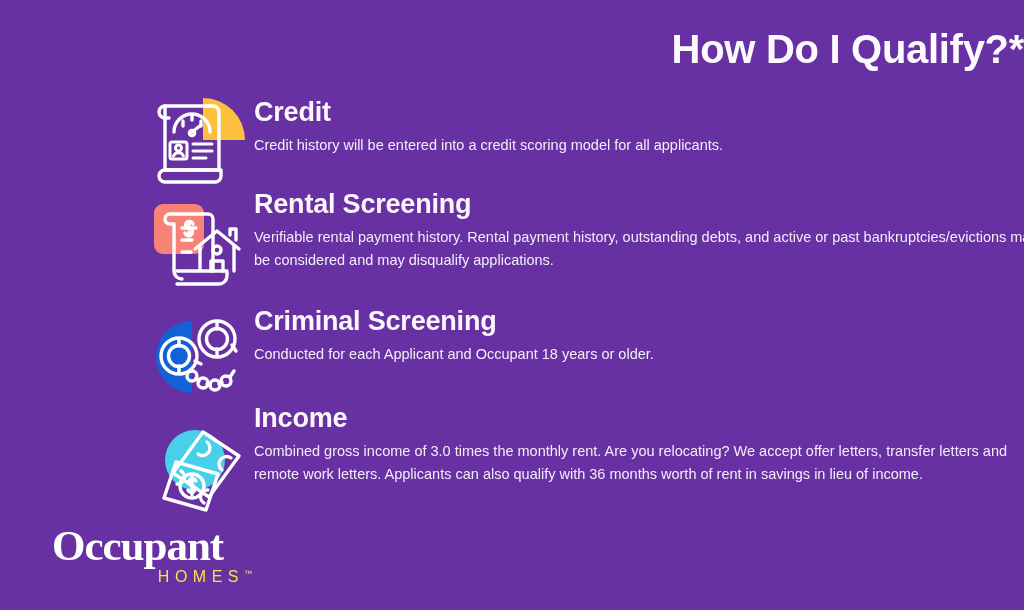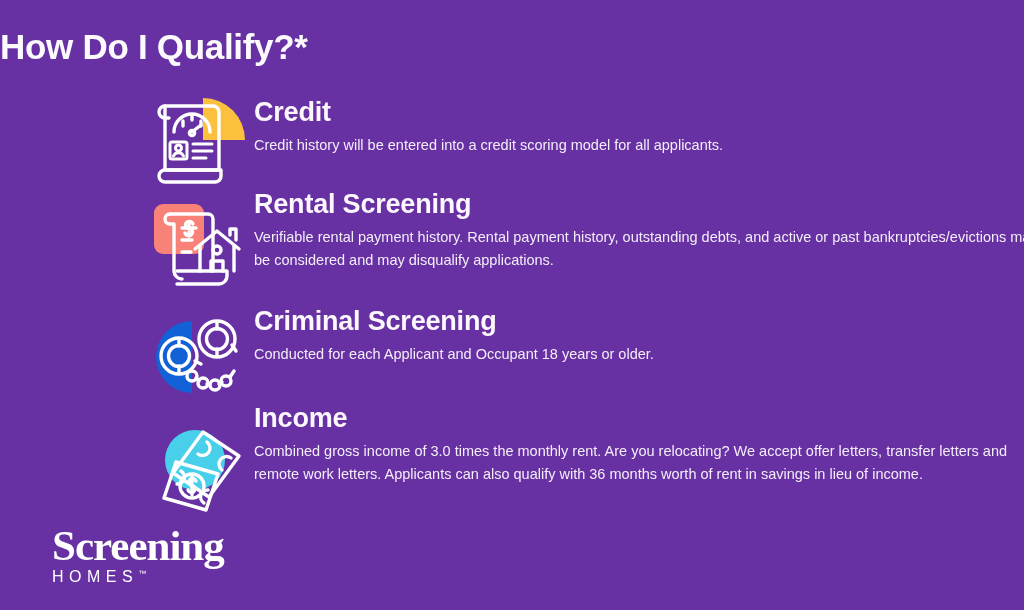--- a/index.html
+++ b/index.html
@@ -19,22 +19,22 @@
     background: #6730A3;
     box-sizing: border-box;
   }
 
   
   .title {
     position: absolute;
     top: 27px;
     left: 0;
     width: 1024px;
-    text-align: left;
-    font-size: 35px;
+    text-align: right;
+    font-size: 40px;
     font-weight: bold;
     color: #FCFAFD;
     letter-spacing: -0.3px;
   }
 
   
   .section {
     position: absolute;
     left: 148px;
   }
@@ -92,24 +92,25 @@
     color: #FFFFFF;
     line-height: 1;
     letter-spacing: -1px;
     white-space: nowrap;
   }
   .logo-sub {
     margin-top: 2px;
     font-family: "Liberation Sans", sans-serif;
     font-size: 16px;
     font-weight: 400;
-    color: #ffffff;
+    color: #fde047;
     letter-spacing: 5.5px;
     line-height: 1;
     white-space: nowrap;
+    text-align: right;
   }
   .logo-tm {
     font-size: 8px;
     vertical-align: super;
     letter-spacing: 0;
   }
 
   
   .footnote {
     position: absolute;
@@ -228,18 +229,18 @@
         </g>
       </svg>
     </div>
     <div class="sec-body">
       <h2 class="sec-head">Income</h2>
       <p class="sec-desc">Combined gross income of 3.0 times the monthly rent. Are you relocating? We accept offer letters, transfer letters and remote work letters. Applicants can also qualify with 36 months worth of rent in savings in lieu of income.</p>
     </div>
   </div>
 
   <div class="logo">
-    <div class="logo-word">Screening</div>
+    <div class="logo-word">Occupant</div>
     <div class="logo-sub"><span>HOMES</span><span class="logo-tm">™</span></div>
   </div>
 
 
 </div>
 
 </body></html>

